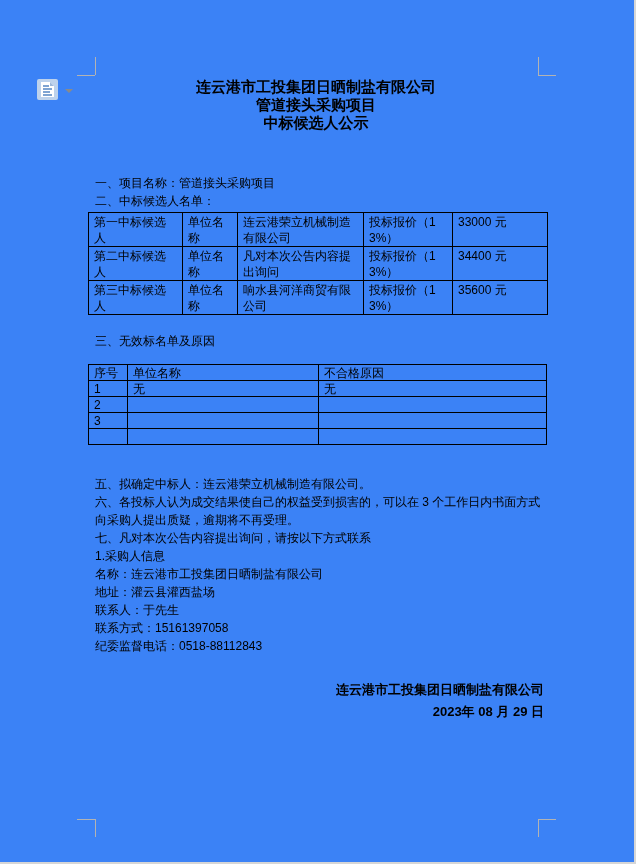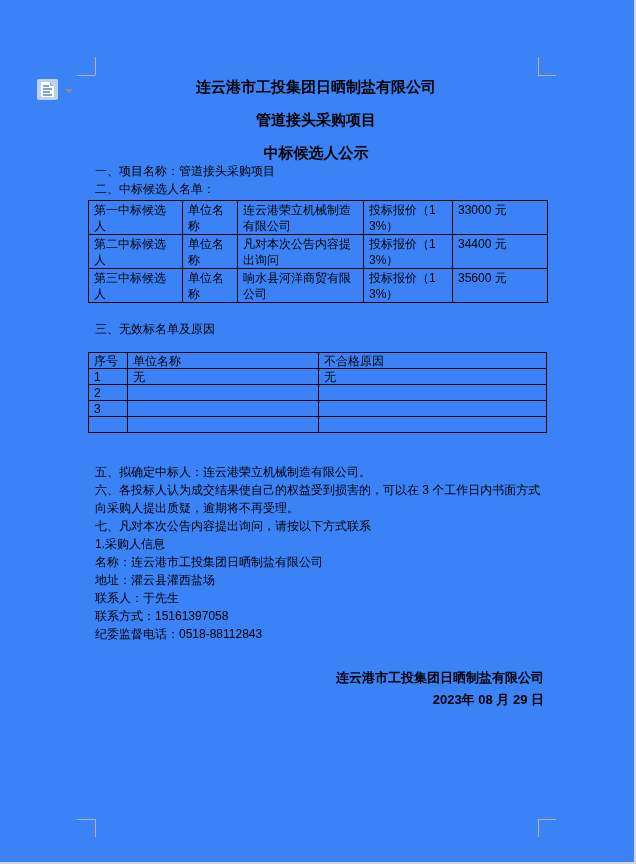--- a/index.html
+++ b/index.html
@@ -50,28 +50,28 @@
   
   .content { padding: 78px 90px 0 88px; }
 
   .doc-title {
     font-size: 15px;
     font-weight: bold;
     text-align: center;
     line-height: 18px;
     margin: 0;
   }
-  .doc-title + .doc-title { margin-top: 15px; }
+  .doc-title + .doc-title { }
 
   .para {
     font-size: 12px;
     line-height: 18px;
     margin: 0 0 0 7px;
   }
-  .para.first { }
+  .para.first { margin-top: 42px; }
   .para.sec3  { margin-top: 17px; }
   .para.sec5  { margin-top: 30px; }
 
   table { border-collapse: collapse; table-layout: fixed; width: 458px; }
   td {
     border: 1px solid #000;
     font-size: 12px;
     line-height: 16px;
     padding: 1px 5px 0 5px;
     vertical-align: top;

